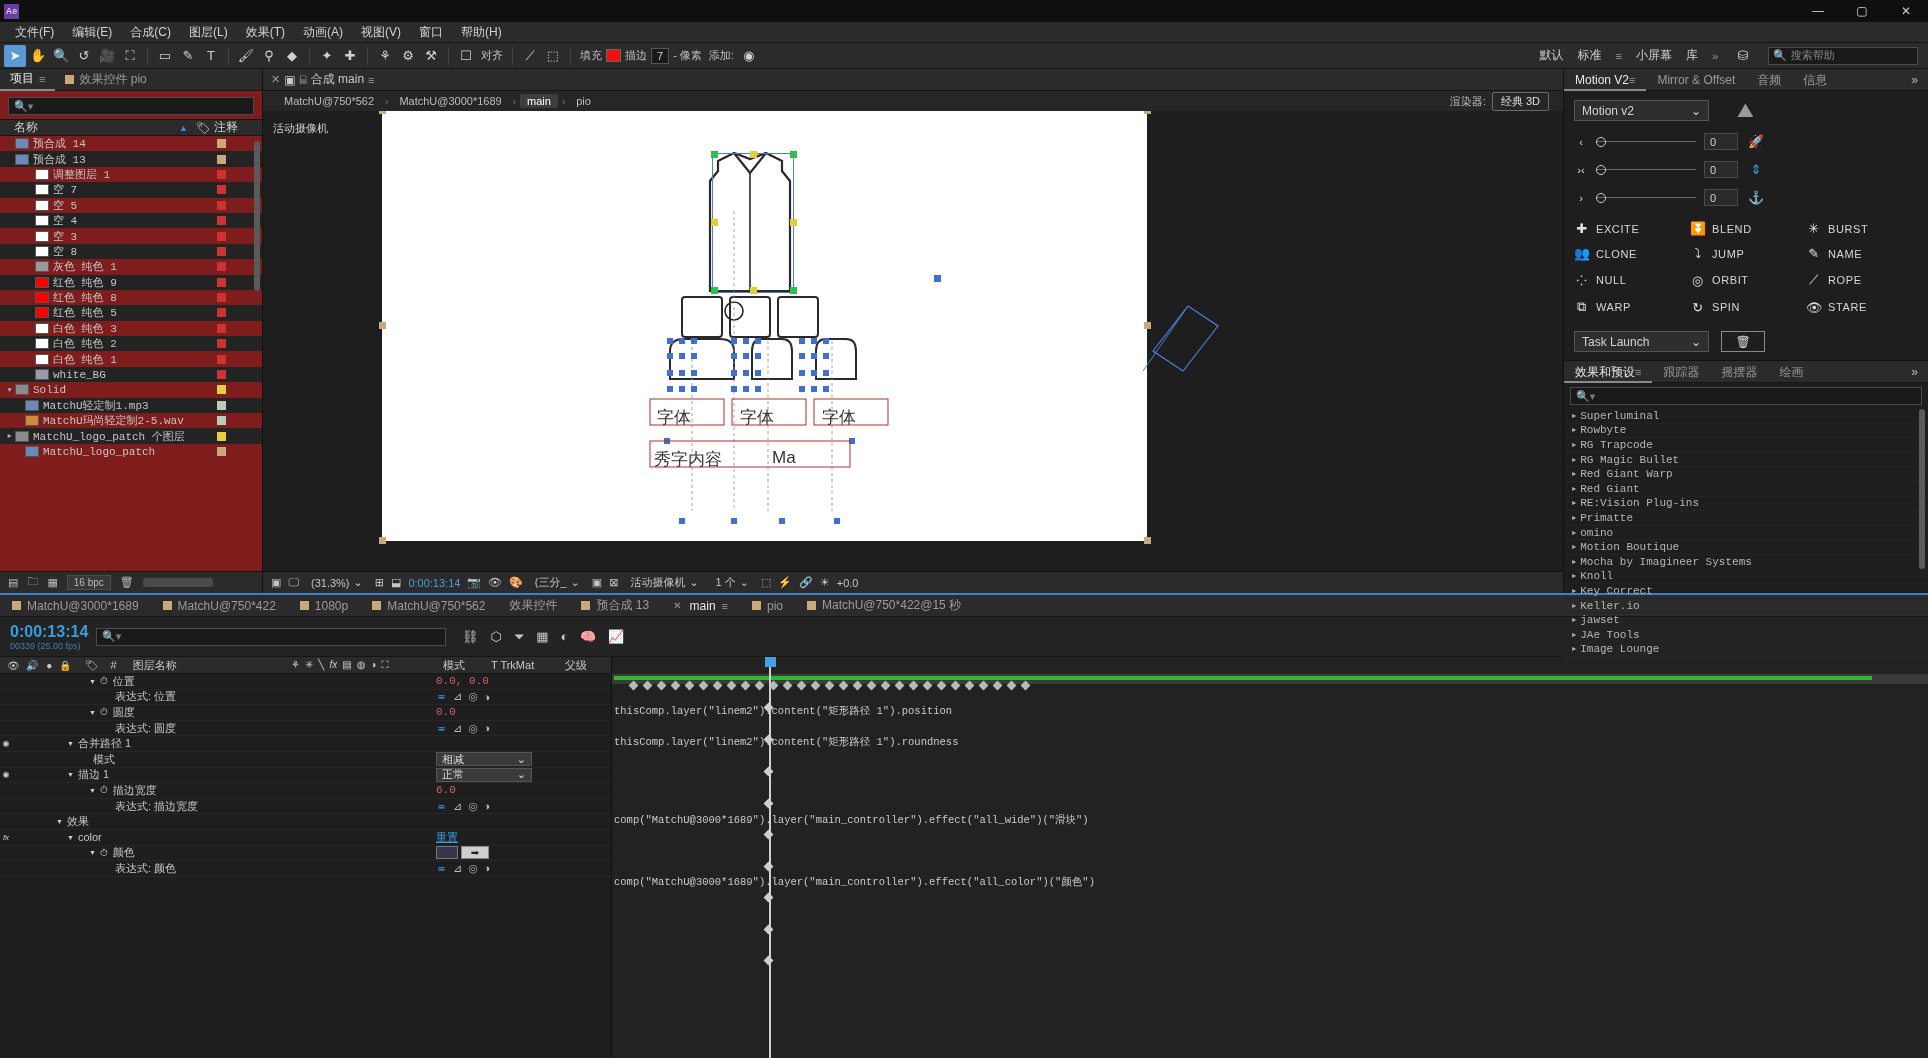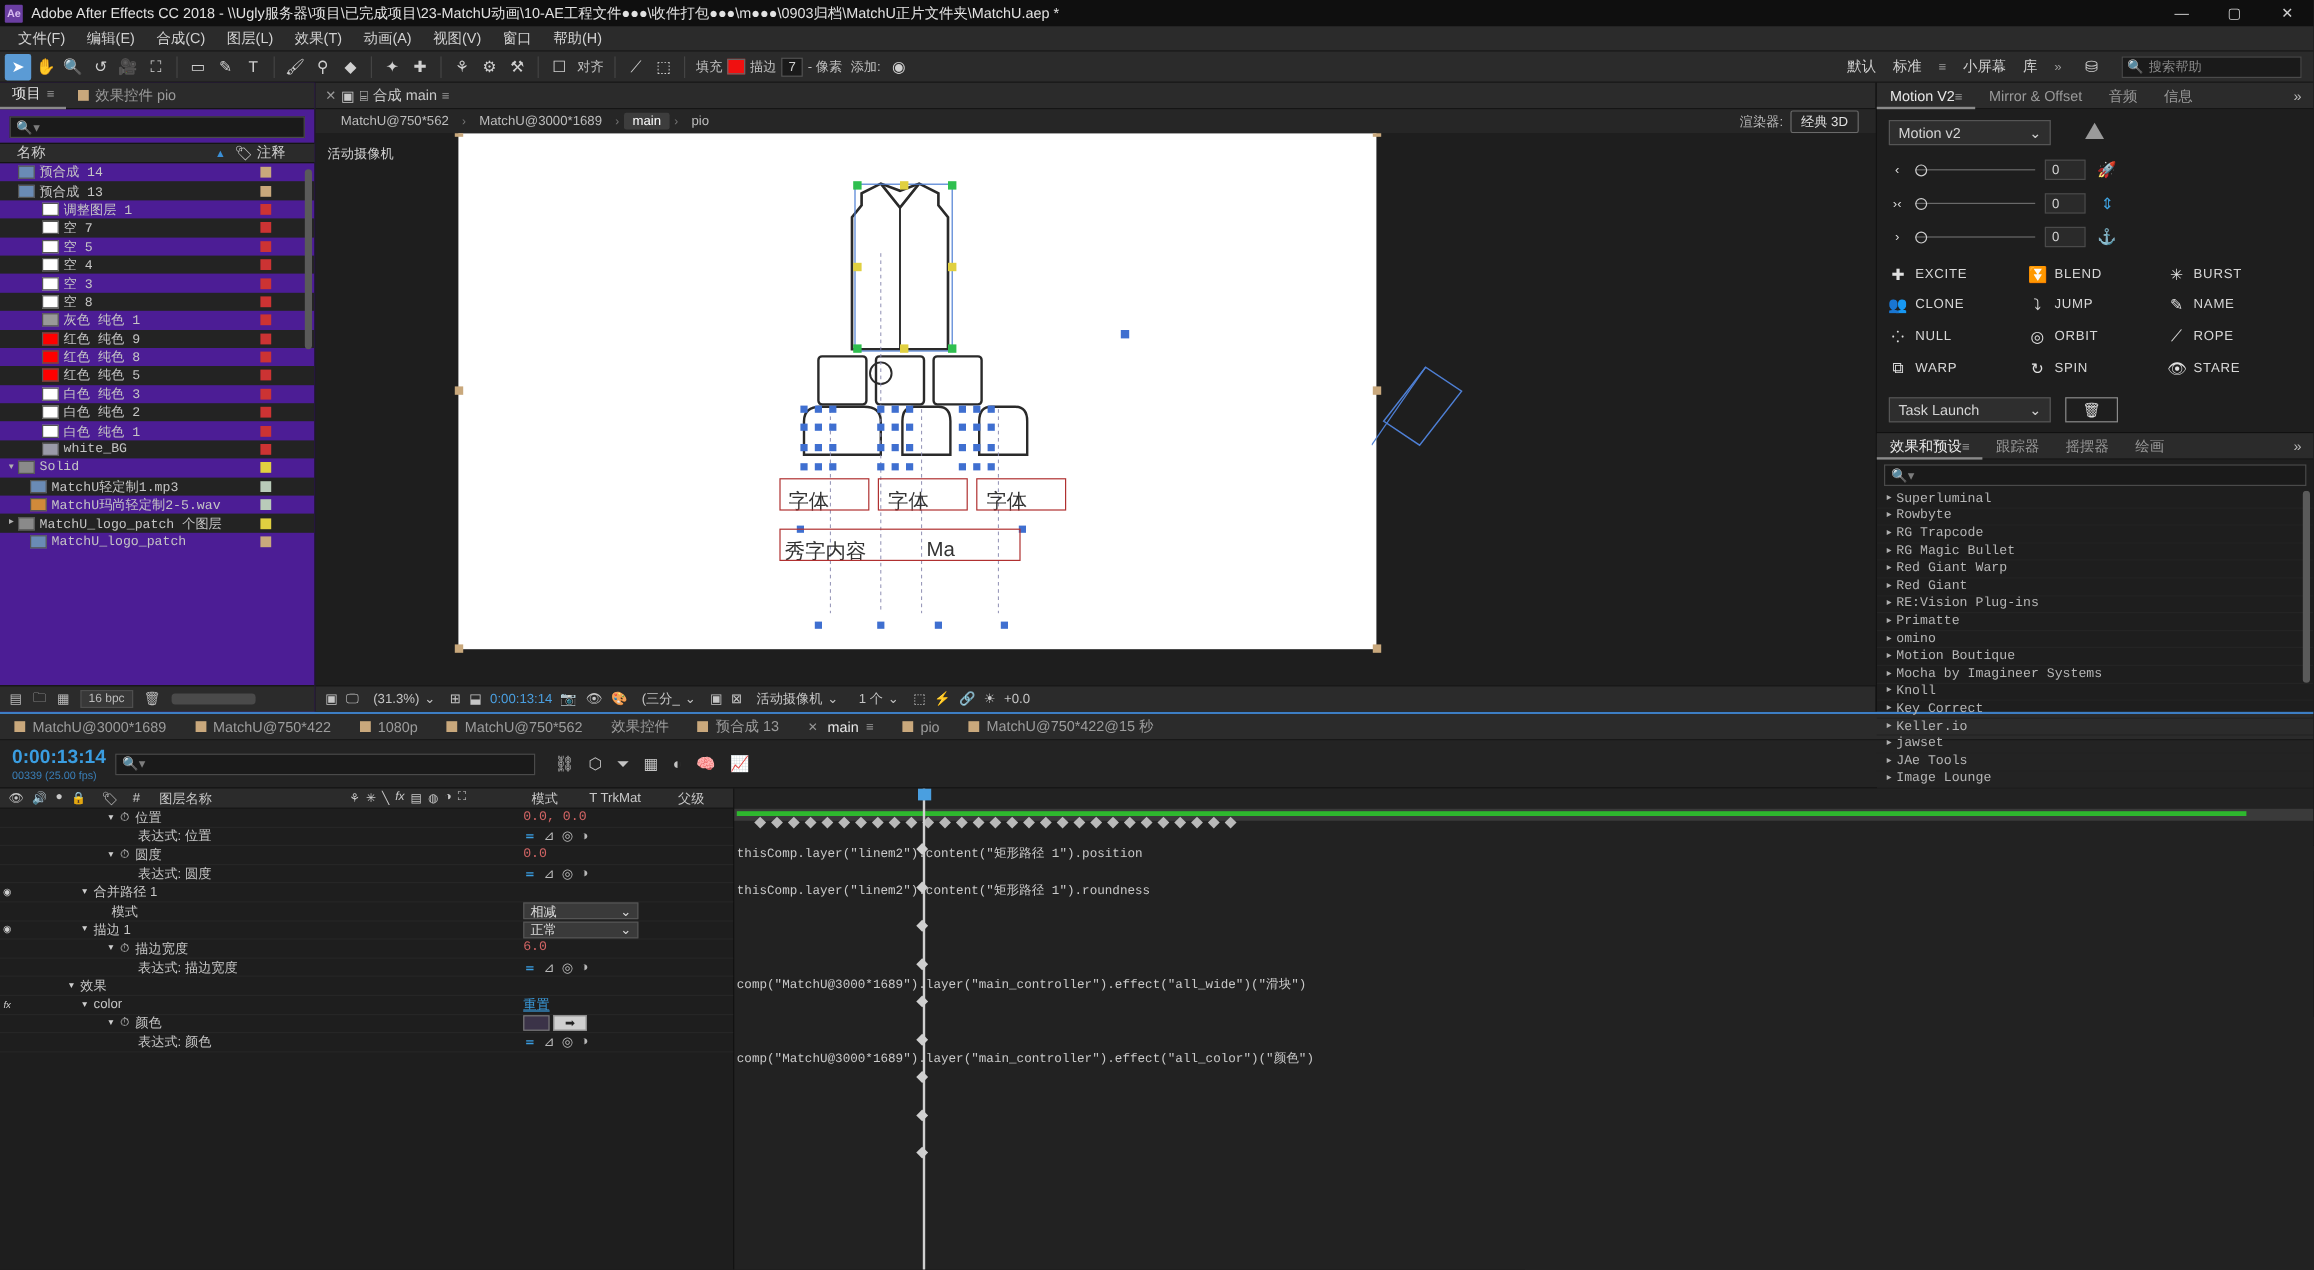--- a/index.html
+++ b/index.html
@@ -34,21 +34,21 @@
   .ws-area { margin-left:auto; display:flex; align-items:center; gap:14px; padding-right:6px; }
   .ws-name { font-size:12px; color:#cfcfcf; }
   .ws-name.sel { color:#cfcfcf; }
   .searchbox { display:flex; align-items:center; background:#1a1a1a; border:1px solid #4a4a4a;
                width:150px; height:18px; padding:0 4px; color:#888; font-size:11px; gap:4px;}
 
   
   .main { display:flex; height:524px; }
 
   
-  .project { width:263px; background:#4c1d95; border-right:1px solid #111; display:flex; flex-direction:column;}
+  .project { width:263px; background:#7f1d1d; border-right:1px solid #111; display:flex; flex-direction:column;}
   .panel-tabs { height:22px; background:#2b2b2b; display:flex; align-items:center; gap:0; border-bottom:1px solid #151515;}
   .ptab { display:flex; align-items:center; gap:5px; padding:0 10px; height:22px; font-size:12px;
           color:#9a9a9a; white-space:nowrap;}
   .ptab.active { color:#e5e5e5; border-bottom:2px solid #8a8a8a; }
   .ptab .dot { width:9px;height:9px;background:#c9a87c; display:inline-block;}
   .ham { font-size:11px; color:#9a9a9a; }
   .proj-head { display:flex; padding:8px 6px 4px 6px; gap:8px; height:78px;}
   .thumb { width:88px; height:50px; background:#fff; }
   .proj-meta { font-size:11px; line-height:1.45; color:#cfcfcf; font-family:"Liberation Mono", monospace;}
   .proj-meta .m1 { font-weight:bold; }
@@ -202,21 +202,20 @@
   .anchor { position:absolute; width:7px; height:7px; background:#3f6fd0;}
   .anchor.g { background:#2fbf4f;}
   .anchor.y { background:#e0d040;}
   .text-ph { position:absolute; color:#333; font-size:17px; font-family:"Liberation Sans",sans-serif;}
 </style>
 </head>
 <body>
 
 <div class="titlebar">
   <div class="ae-logo">Ae</div>
-  <div class="title-text">Adobe After Effects CC 2018 - \\Ugly服务器\项目\已完成项目\23-MatchU动画\10-AE工程文件●●●\收件打包●●●\m●●●\0903归档\MatchU正片文件夹\MatchU.aep *</div>
   <div class="win-btns">
     <div class="win-btn">—</div>
     <div class="win-btn">▢</div>
     <div class="win-btn close">✕</div>
   </div>
 </div>
 
 <div class="menubar" id="menubar">
     <div class="menu-item">文件(F)</div>
     <div class="menu-item">编辑(E)</div>

